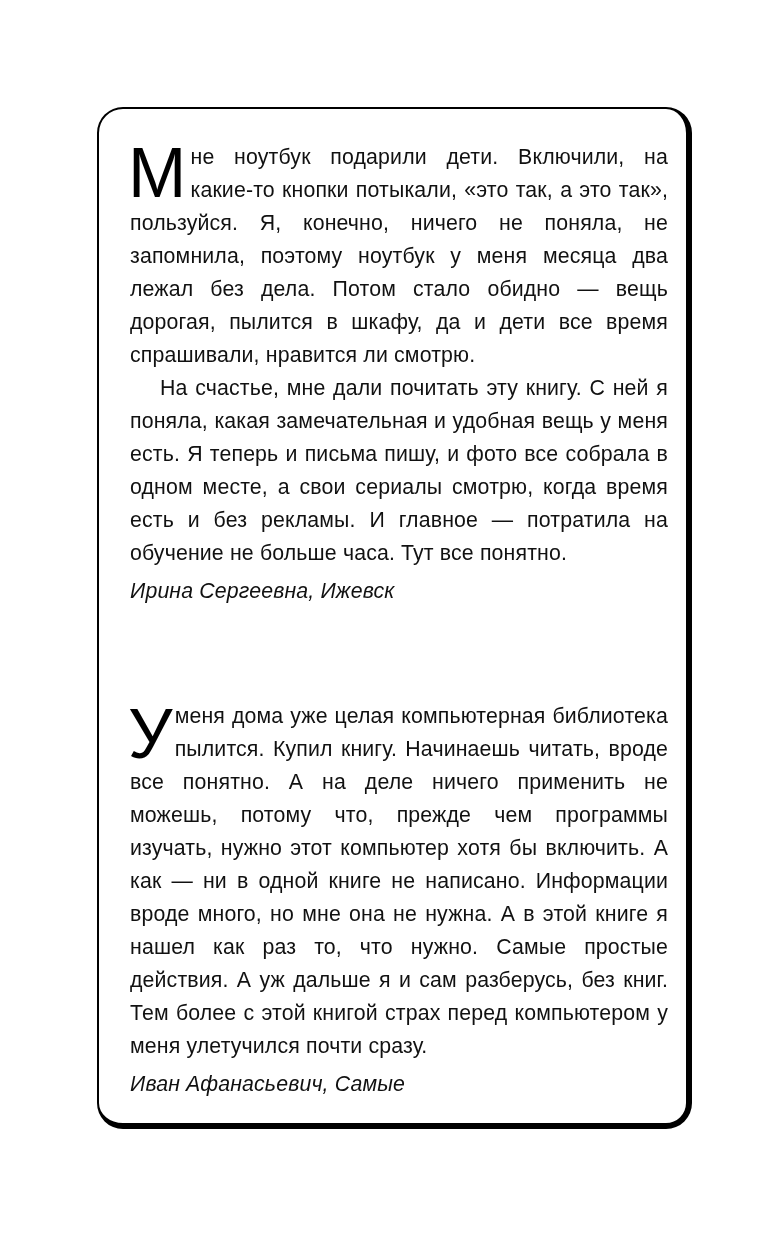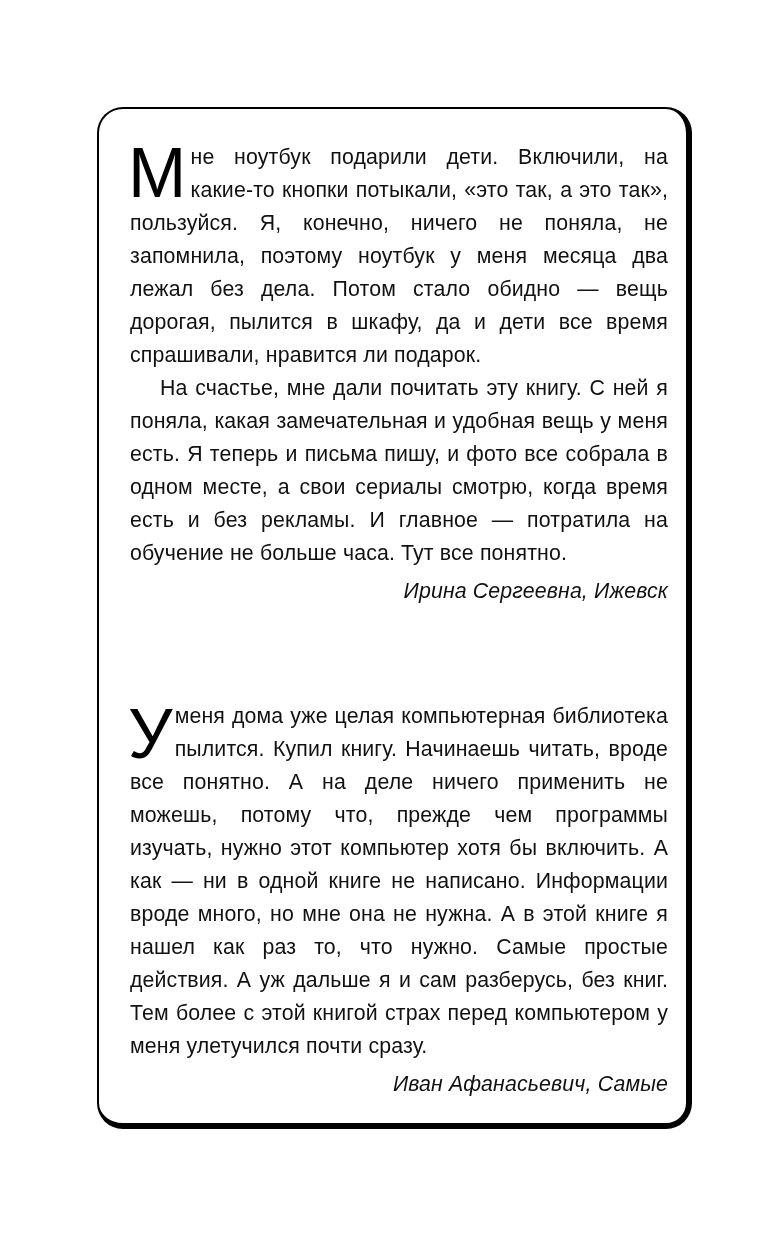--- a/index.html
+++ b/index.html
@@ -57,33 +57,32 @@
       margin-left: -2px;
       font-weight: normal;
       color: #000;
     }
     .dropcap.u-cap {
       margin-top: 6px;
       margin-right: 2px;
       margin-left: -2px;
     }
     .signature {
-      text-align: right;
       font-style: italic;
       margin-top: 5px;
       line-height: 33px;
     }
   </style>
 </head>
 <body>
 
 <div class="frame"></div>
 
 <div class="content testimonial-1">
-  <p class="para"><span class="dropcap">М</span><span>не ноутбук подарили дети. Включили, на какие-то кнопки потыкали, «это так, а это так», пользуйся. Я, конечно, ничего не поняла, не запомнила, поэтому ноутбук у меня месяца два лежал без дела. Потом стало обидно — вещь дорогая, пылится в шкафу, да и дети все время спрашивали, нравится ли подарок.</span></p>
+  <p class="para"><span class="dropcap">М</span><span>не ноутбук подарили дети. Включили, на какие-то кнопки потыкали, «это так, а это так», пользуйся. Я, конечно, ничего не поняла, не запомнила, поэтому ноутбук у меня месяца два лежал без дела. Потом стало обидно — вещь дорогая, пылится в шкафу, да и дети все время спрашивали, нравится ли смотрю.</span></p>
   <p class="para indent">На счастье, мне дали почитать эту книгу. С ней я поняла, какая замечательная и удобная вещь у меня есть. Я теперь и письма пишу, и фото все собрала в одном месте, а свои сериалы смотрю, когда время есть и без рекламы. И главное — потратила на обучение не больше часа. Тут все понятно.</p>
   <div class="signature">Ирина Сергеевна, Ижевск</div>
 </div>
 
 <div class="content testimonial-2">
   <p class="para"><span class="dropcap u-cap">У</span><span>меня дома уже целая компьютерная библио­тека пылится. Купил книгу. Начинаешь читать, вроде все понятно. А на деле ничего применить не можешь, потому что, прежде чем программы изучать, нужно этот компьютер хотя бы включить. А как — ни в одной книге не написано. Информа­ции вроде много, но мне она не нужна. А в этой книге я нашел как раз то, что нужно. Самые про­стые действия. А уж дальше я и сам разберусь, без книг. Тем более с этой книгой страх перед компьютером у меня улетучился почти сразу.</span></p>
   <div class="signature">Иван Афанасьевич, Самые</div>
 </div>
 
 </body></html>

